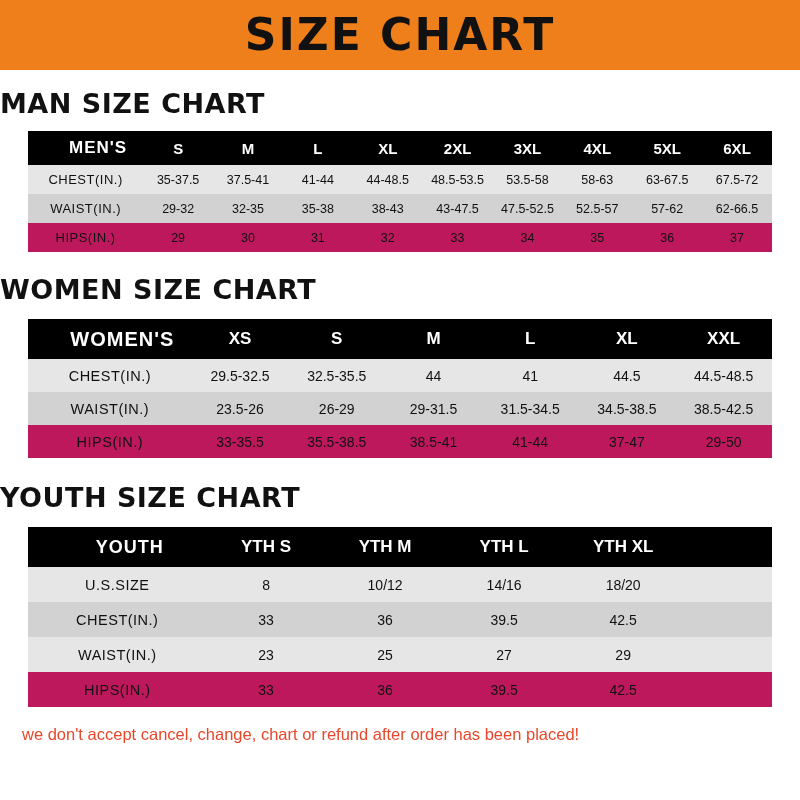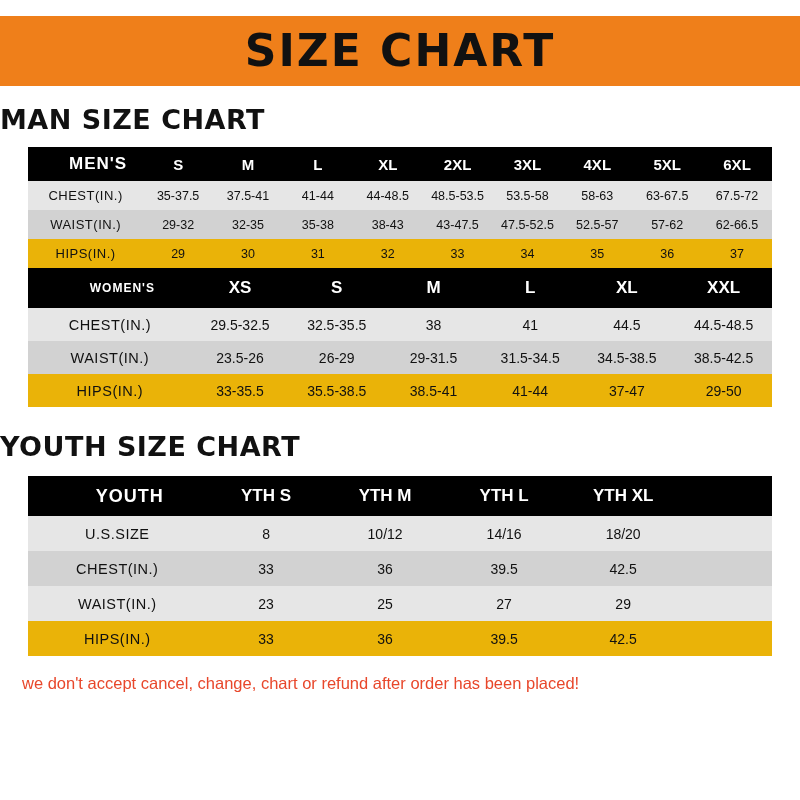--- a/index.html
+++ b/index.html
@@ -21,21 +21,20 @@
     box-sizing: border-box;
   }
   
   .banner {
     position: relative;
     height: 70px;
     background: #737373;
     display: flex;
     align-items: center;
     justify-content: center;
-    margin-top: 16px;
   }
   .banner-bg-left,
   .banner-bg-right {
     position: absolute;
     top: 0;
     height: 70px;
     background: #ef7f1a;
   }
   .banner-bg-left { left: 0; width: 205px; }
   .banner-bg-right { right: 0; width: 205px; }
@@ -95,36 +94,36 @@
   .hdr-label {
     font-family: "DejaVu Sans Mono", monospace;
     font-weight: bold;
     letter-spacing: 1px;
     text-align: center;
     padding-left: 26px;
   }
   
   .row-a { background: #e6e6e6; }
   .row-b { background: #d2d2d2; }
-  .row-c { background: #eab308; }
+  .row-c { background: #be185d; }
 
   
   #men-table thead th { height: 32px; font-size: 15px; }
   #men-table .hdr-label { font-size: 17px; }
   #men-table tbody td { height: 27px; font-size: 12.5px; color: #111; }
   #men-table tbody td.rowlabel {
     font-family: "Liberation Sans", sans-serif;
     font-size: 13px;
     letter-spacing: 0.5px;
     color: #111;
   }
 
   
   #women-table thead th { height: 38px; font-size: 17px; }
-  #women-table .hdr-label { font-size: 12px; }
+  #women-table .hdr-label { font-size: 20px; }
   #women-table tbody td { height: 31px; font-size: 14px; color: #111; }
   #women-table tbody td.rowlabel { font-size: 14.5px; letter-spacing: 0.5px; }
 
   
   #youth-table thead th { height: 38px; font-size: 17px; }
   #youth-table .hdr-label { font-size: 18px; }
   #youth-table tbody td { height: 33px; font-size: 14px; color: #111; }
   #youth-table tbody td.rowlabel { font-size: 14.5px; letter-spacing: 0.5px; margin-left: 40px; }
 
   
@@ -214,20 +213,21 @@
           <td>33</td>
           <td>34</td>
           <td>35</td>
           <td>36</td>
           <td>37</td>
         </tr>
       </tbody>
     </table>
   </div>
 
+  <div class="section-heading" id="women-heading">WOMEN SIZE CHART</div>
   <div class="chart-wrap">
     <table class="size-table" id="women-table">
       <colgroup>
         <col style="width:22%">
         <col style="width:13%">
           <col style="width:13%">
           <col style="width:13%">
         <col style="width:13%">
           <col style="width:13%">
           <col style="width:13%">
@@ -241,21 +241,21 @@
           <th>L</th>
           <th>XL</th>
           <th>XXL</th>
         </tr>
       </thead>
       <tbody>
         <tr class="row-a">
           <td class="rowlabel">CHEST(IN.)</td>
           <td>29.5-32.5</td>
           <td>32.5-35.5</td>
-          <td>38</td>
+          <td>44</td>
           <td>41</td>
           <td>44.5</td>
           <td>44.5-48.5</td>
         </tr>
         <tr class="row-b">
           <td class="rowlabel">WAIST(IN.)</td>
           <td>23.5-26</td>
           <td>26-29</td>
           <td>29-31.5</td>
           <td>31.5-34.5</td>

